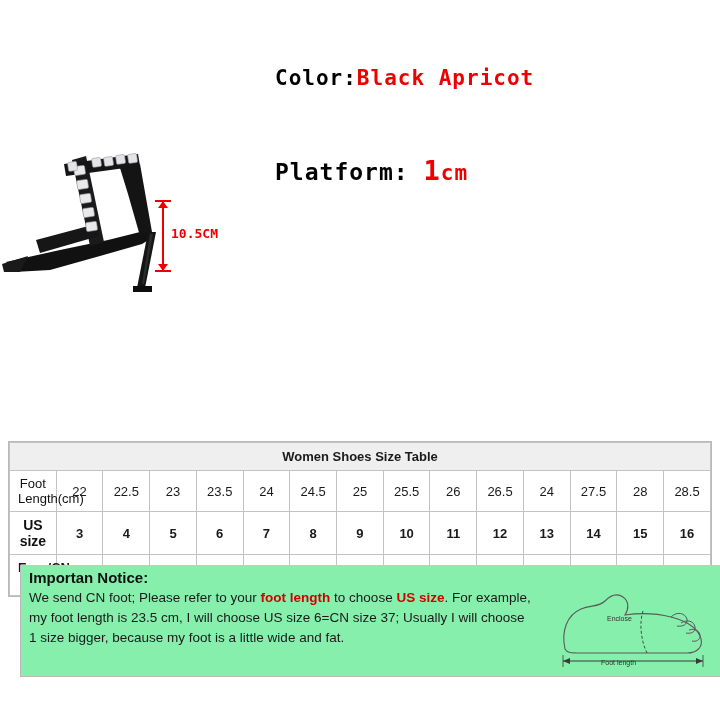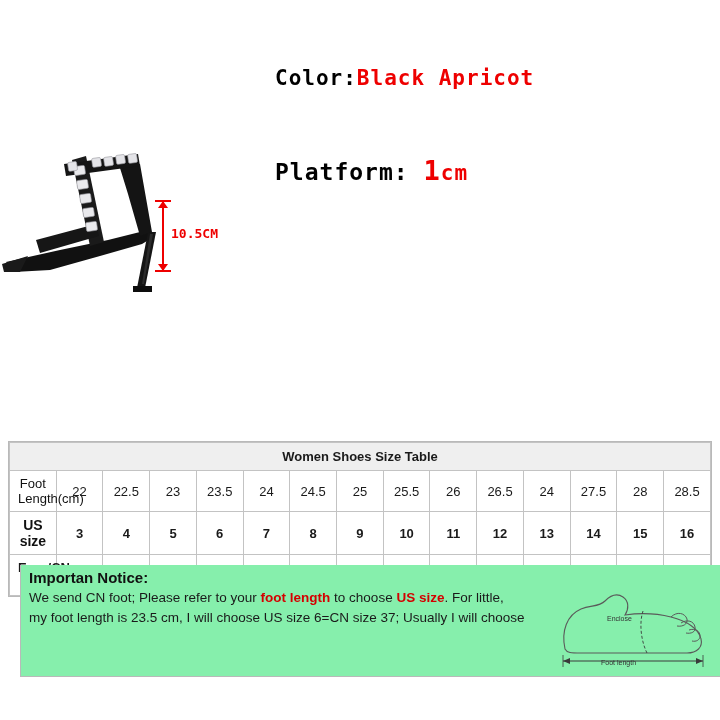--- a/index.html
+++ b/index.html
@@ -260,22 +260,23 @@
         <td>46</td>
         <td>47</td>
       </tr>
     </tbody>
       </table>
   </div>
 
   <div class="notice">
     <h3>Importan Notice:</h3>
     <p>
-      <span>We send CN foot; Please refer to your </span><span class="hl">foot length</span><span> to choose </span><span class="hl">US size</span><span>. For little,</span><br>
+      <span>We send CN foot; Please refer to your </span><span class="hl">foot length</span><span> to choose </span><span class="hl">US size</span><span>. For example,</span><br>
       <span>my foot length is 23.5 cm, I will choose US size 6=CN size 37; Usually I will choose</span><br>
+      <span>1 size bigger, because my foot is a little wide and fat.</span>
     </p>
 
     <div class="foot-dia">
       <svg width="170" height="100" viewBox="0 0 170 100" xmlns="http://www.w3.org/2000/svg">
 
         <path d="M18 78 C14 60 20 44 34 38 C44 34 52 36 58 30 C64 24 70 22 76 26 C82 30 82 38 78 44
                  C92 42 108 42 124 46 C140 50 152 58 154 68 C156 76 150 82 140 82 L34 82
                  C24 82 20 82 18 78 Z" fill="none" stroke="#5a5a5a" stroke-width="1.1"></path>
 
         <path d="M124 46 C130 40 138 42 140 48 C141 53 136 56 130 55" fill="none" stroke="#5a5a5a" stroke-width="1"></path>

